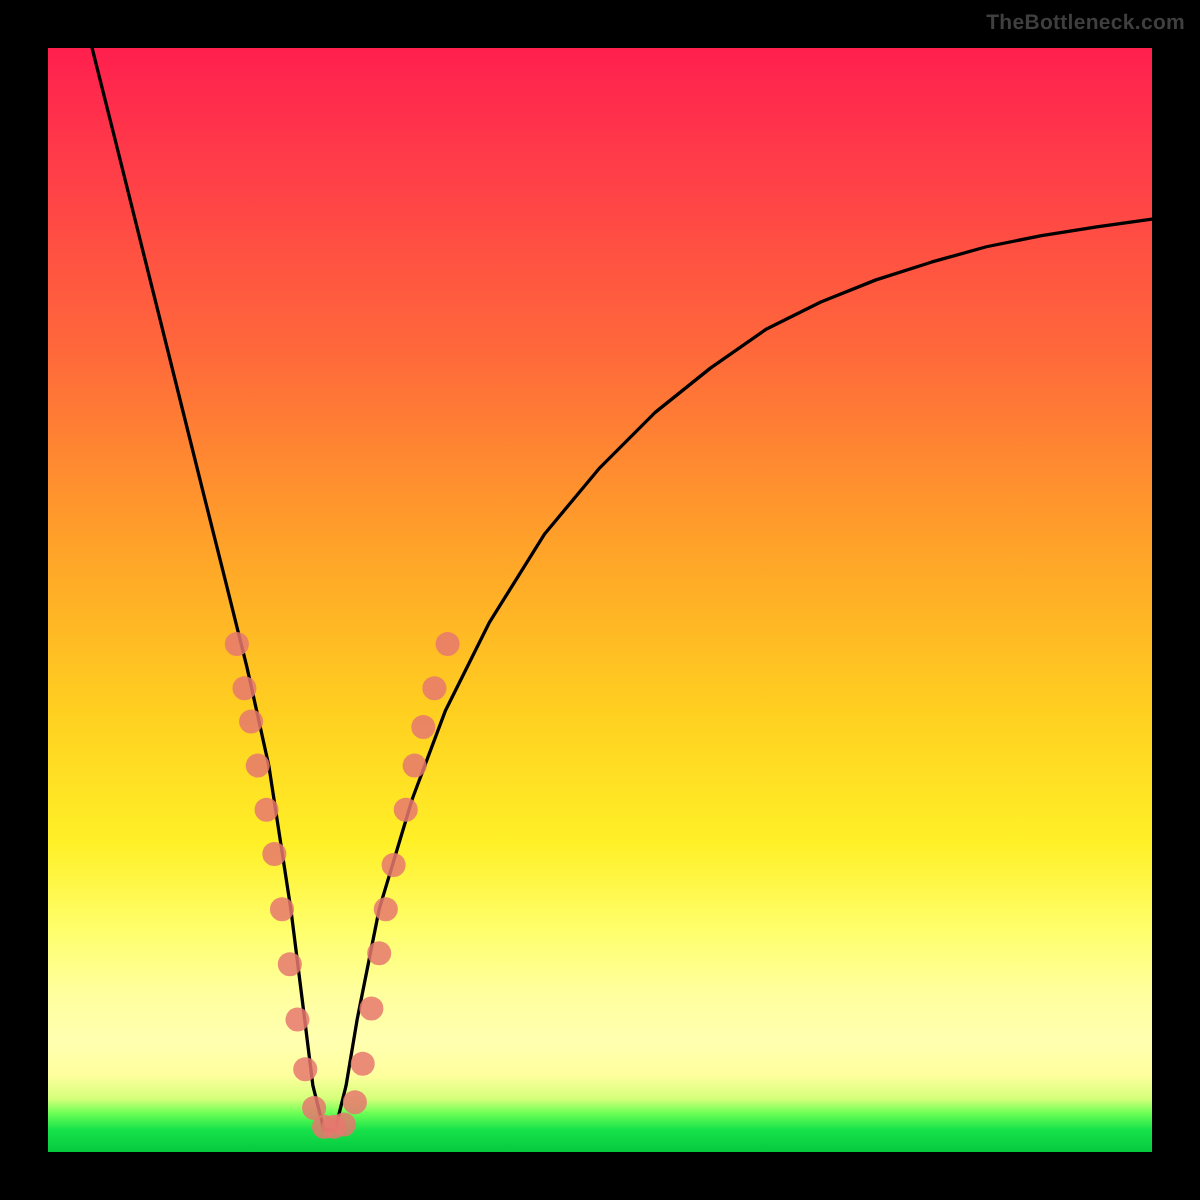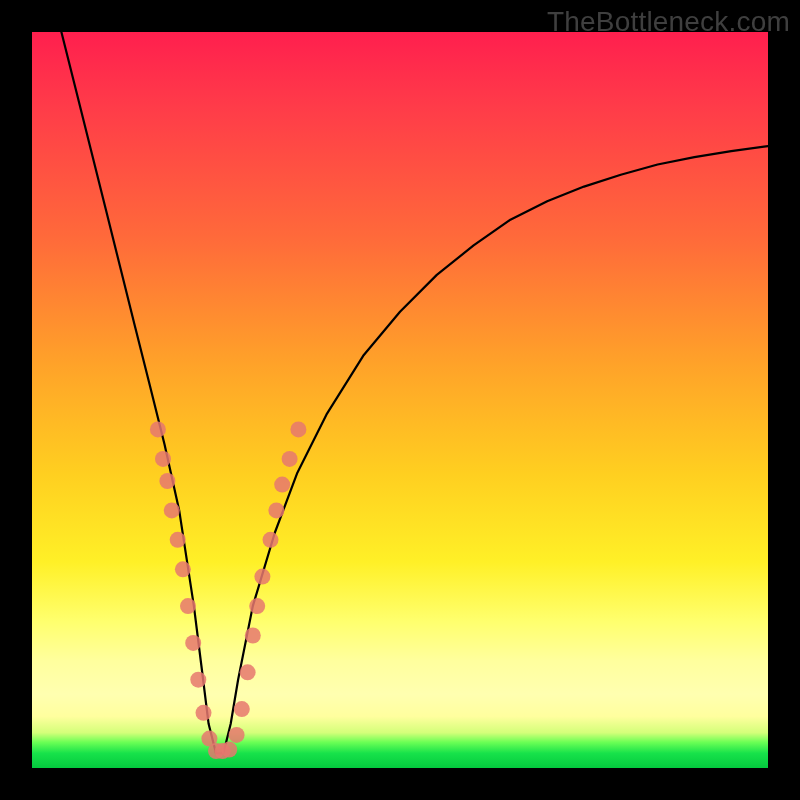--- a/index.html
+++ b/index.html
@@ -42,22 +42,22 @@
       #6bff55 96.5%,
       #17e24a 98%,
       #04c93e 100%
     );
   }
   .watermark {
     position: absolute;
     top: 6px;
     right: 10px;
     color: #3f3f3f;
-    font-size: 28px;
-    font-weight: 400;
+    font-size: 14px;
+    font-weight: 700;
     letter-spacing: 0.2px;
     user-select: none;
   }
   svg.curve {
     position: absolute;
     left: 0;
     top: 0;
     width: 736px;
     height: 736px;
     overflow: visible;

